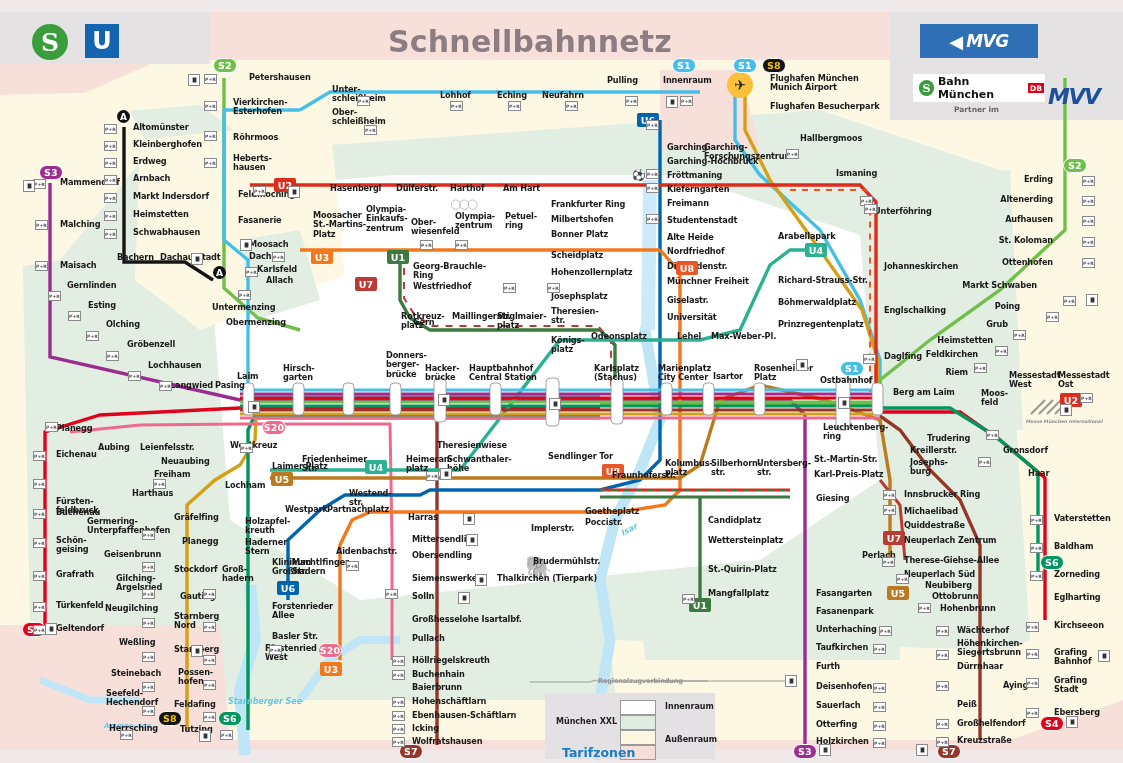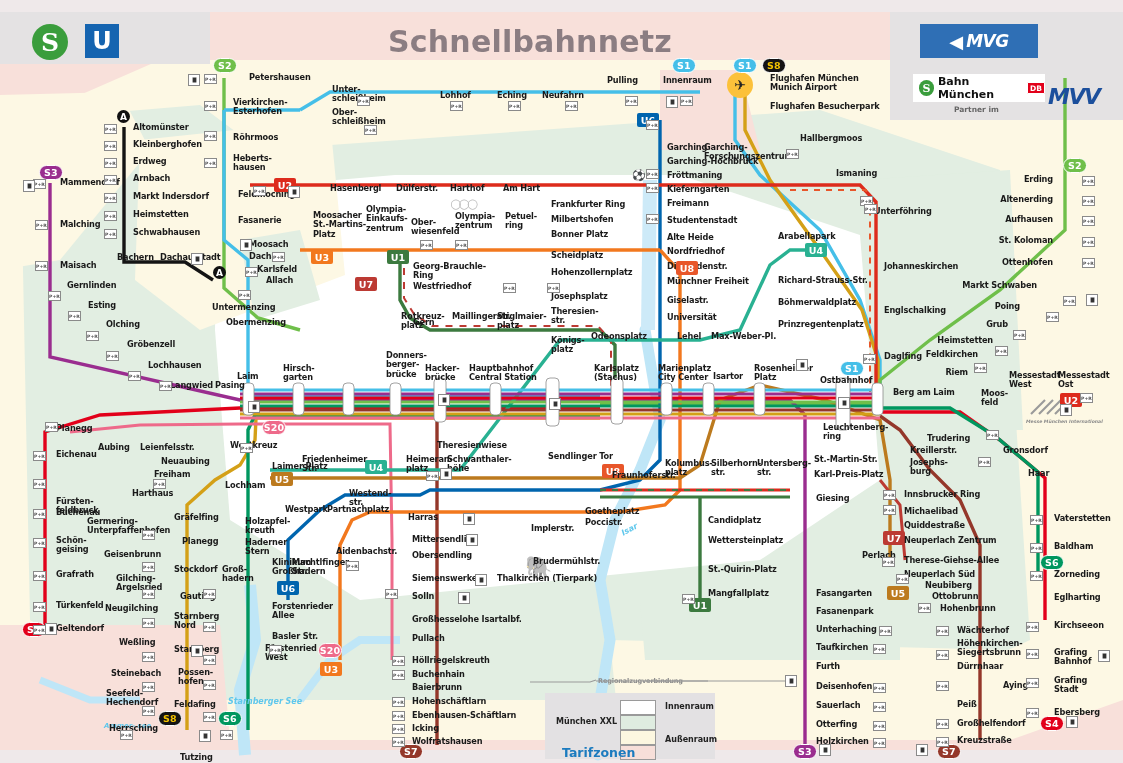--- a/index.html
+++ b/index.html
@@ -339,21 +339,21 @@
 <div class="lbl" style="left:174px;top:513px;">Gräfelfing</div>
 <div class="lbl" style="left:182px;top:537px;">Planegg</div>
 <div class="lbl" style="left:174px;top:565px;">Stockdorf</div>
 <div class="lbl" style="left:180px;top:592px;">Gauting</div>
 <div class="lbl" style="left:174px;top:612px;">Starnberg
 Nord</div>
 <div class="lbl" style="left:174px;top:645px;">Starnberg</div>
 <div class="lbl" style="left:178px;top:668px;">Possen-
 hofen</div>
 <div class="lbl" style="left:174px;top:700px;">Feldafing</div>
-<div class="lbl bold" style="left:180px;top:725px;margin-top:28px;">Tutzing</div>
+<div class="lbl bold" style="left:180px;top:725px;">Tutzing</div>
 
 <div class="badge s" style="left:672px;top:58px;background:#45bfe8;">S1</div>
 <div class="badge s" style="left:733px;top:58px;background:#45bfe8;">S1</div>
 <div class="badge s" style="left:762px;top:58px;background:#141414;color:#f2c200;">S8</div>
 <div class="lbl" style="left:332px;top:85px;">Unter-
 schleißheim</div>
 <div class="lbl" style="left:332px;top:108px;">Ober-
 schleißheim</div>
 <div class="lbl" style="left:440px;top:91px;">Lohhof</div>
 <div class="lbl" style="left:497px;top:91px;">Eching</div>

